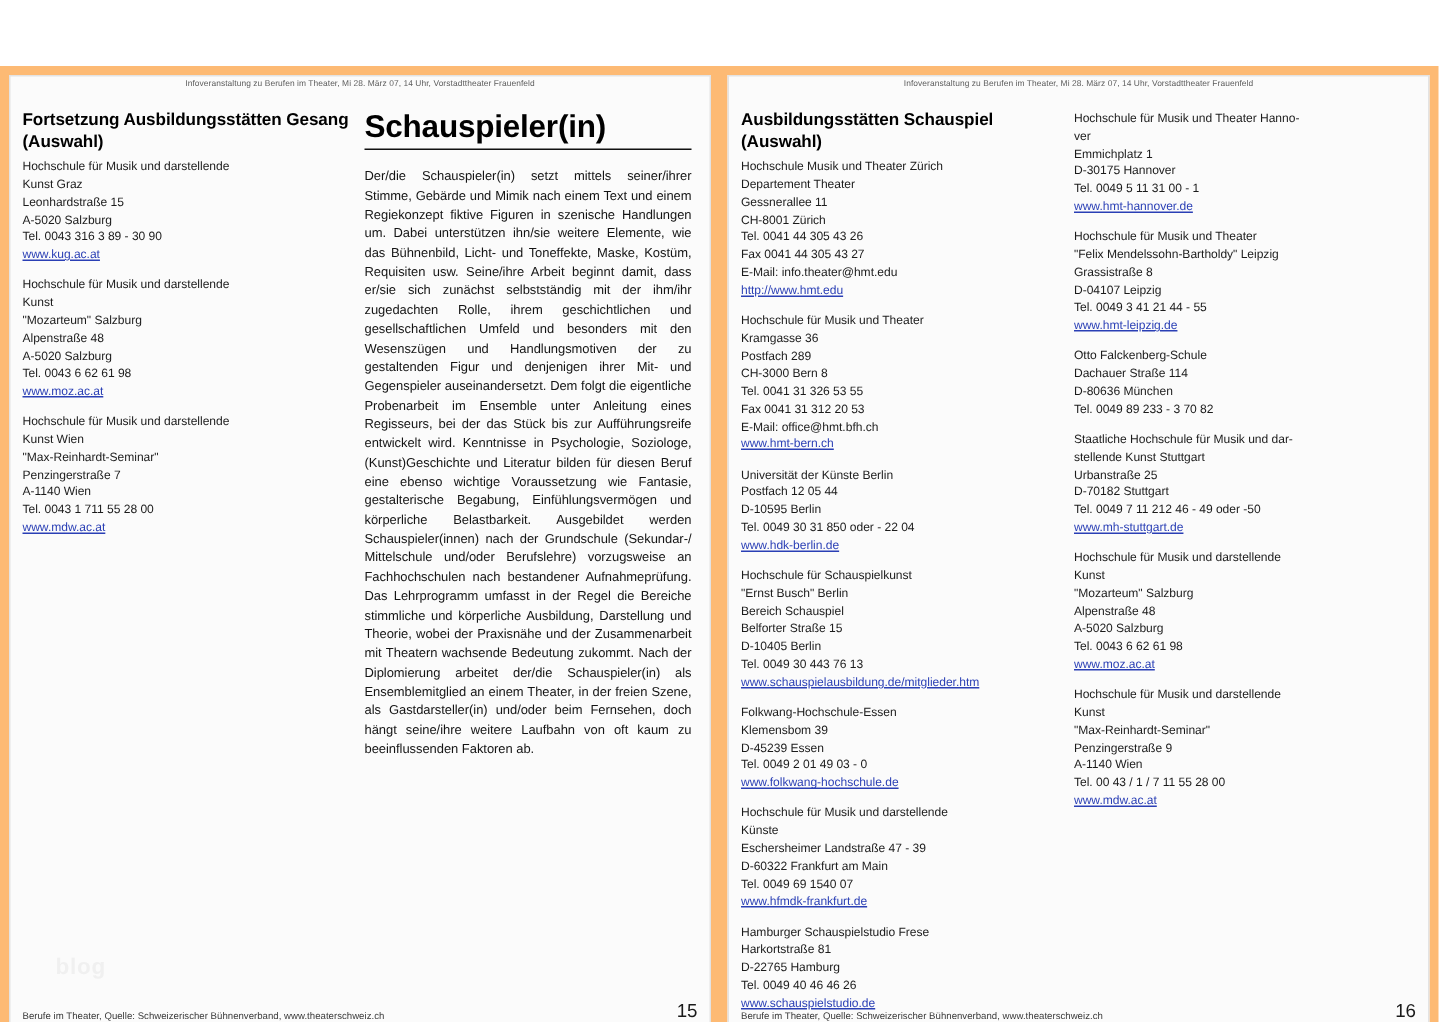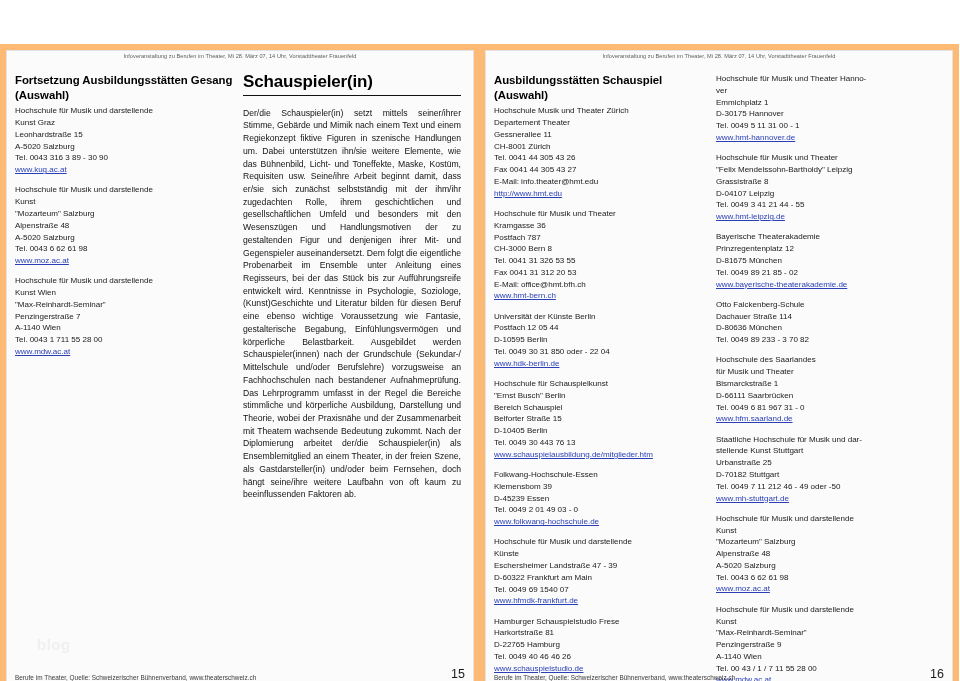--- a/index.html
+++ b/index.html
@@ -57,21 +57,21 @@
 
   h2.section-title {
     font-size: 11.4px;
     font-weight: bold;
     color: #000;
     line-height: 1.28;
     margin-bottom: 3px;
     letter-spacing: -0.05px;
   }
   h1.big-title {
-    font-size: 17px;
+    font-size: 21px;
     font-weight: bold;
     color: #000;
     line-height: 1.1;
     padding-bottom: 3px;
     border-bottom: 1.6px solid #111;
     margin-bottom: 11px;
     letter-spacing: -0.15px;
   }
 
   .entry {
@@ -205,21 +205,21 @@
               <span class="line">Gessnerallee 11</span>
               <span class="line">CH-8001 Zürich</span>
               <span class="line">Tel. 0041 44 305 43 26</span>
               <span class="line">Fax 0041 44 305 43 27</span>
               <span class="line">E-Mail: info.theater@hmt.edu</span>
               <a class="link" href="#" style="color: rgb(42, 63, 181);">http://www.hmt.edu</a>
             </div>
             <div class="entry">
               <span class="line">Hochschule für Musik und Theater</span>
               <span class="line">Kramgasse 36</span>
-              <span class="line">Postfach 787</span>
+              <span class="line">Postfach 289</span>
               <span class="line">CH-3000 Bern 8</span>
               <span class="line">Tel. 0041 31 326 53 55</span>
               <span class="line">Fax 0041 31 312 20 53</span>
               <span class="line">E-Mail: office@hmt.bfh.ch</span>
               <a class="link" href="#" style="color: rgb(42, 63, 181);">www.hmt-bern.ch</a>
             </div>
             <div class="entry">
               <span class="line">Universität der Künste Berlin</span>
               <span class="line">Postfach 12 05 44</span>
               <span class="line">D-10595 Berlin</span>
@@ -272,39 +272,24 @@
             </div>
             <div class="entry">
               <span class="line">Hochschule für Musik und Theater</span>
               <span class="line">"Felix Mendelssohn-Bartholdy" Leipzig</span>
               <span class="line">Grassistraße 8</span>
               <span class="line">D-04107 Leipzig</span>
               <span class="line">Tel. 0049 3 41 21 44 - 55</span>
               <a class="link" href="#" style="color: rgb(42, 63, 181);">www.hmt-leipzig.de</a>
             </div>
             <div class="entry">
-              <span class="line">Bayerische Theaterakademie</span>
-              <span class="line">Prinzregentenplatz 12</span>
-              <span class="line">D-81675 München</span>
-              <span class="line">Tel. 0049 89 21 85 - 02</span>
-              <a class="link" href="#" style="color: rgb(42, 63, 181);">www.bayerische-theaterakademie.de</a>
-            </div>
-            <div class="entry">
               <span class="line">Otto Falckenberg-Schule</span>
               <span class="line">Dachauer Straße 114</span>
               <span class="line">D-80636 München</span>
               <span class="line">Tel. 0049 89 233 - 3 70 82</span>
-            </div>
-            <div class="entry">
-              <span class="line">Hochschule des Saarlandes</span>
-              <span class="line">für Musik und Theater</span>
-              <span class="line">Bismarckstraße 1</span>
-              <span class="line">D-66111 Saarbrücken</span>
-              <span class="line">Tel. 0049 6 81 967 31 - 0</span>
-              <a class="link" href="#" style="color: rgb(42, 63, 181);">www.hfm.saarland.de</a>
             </div>
             <div class="entry">
               <span class="line">Staatliche Hochschule für Musik und dar-</span>
               <span class="line">stellende Kunst Stuttgart</span>
               <span class="line">Urbanstraße 25</span>
               <span class="line">D-70182 Stuttgart</span>
               <span class="line">Tel. 0049 7 11 212 46 - 49 oder -50</span>
               <a class="link" href="#" style="color: rgb(42, 63, 181);">www.mh-stuttgart.de</a>
             </div>
             <div class="entry">

